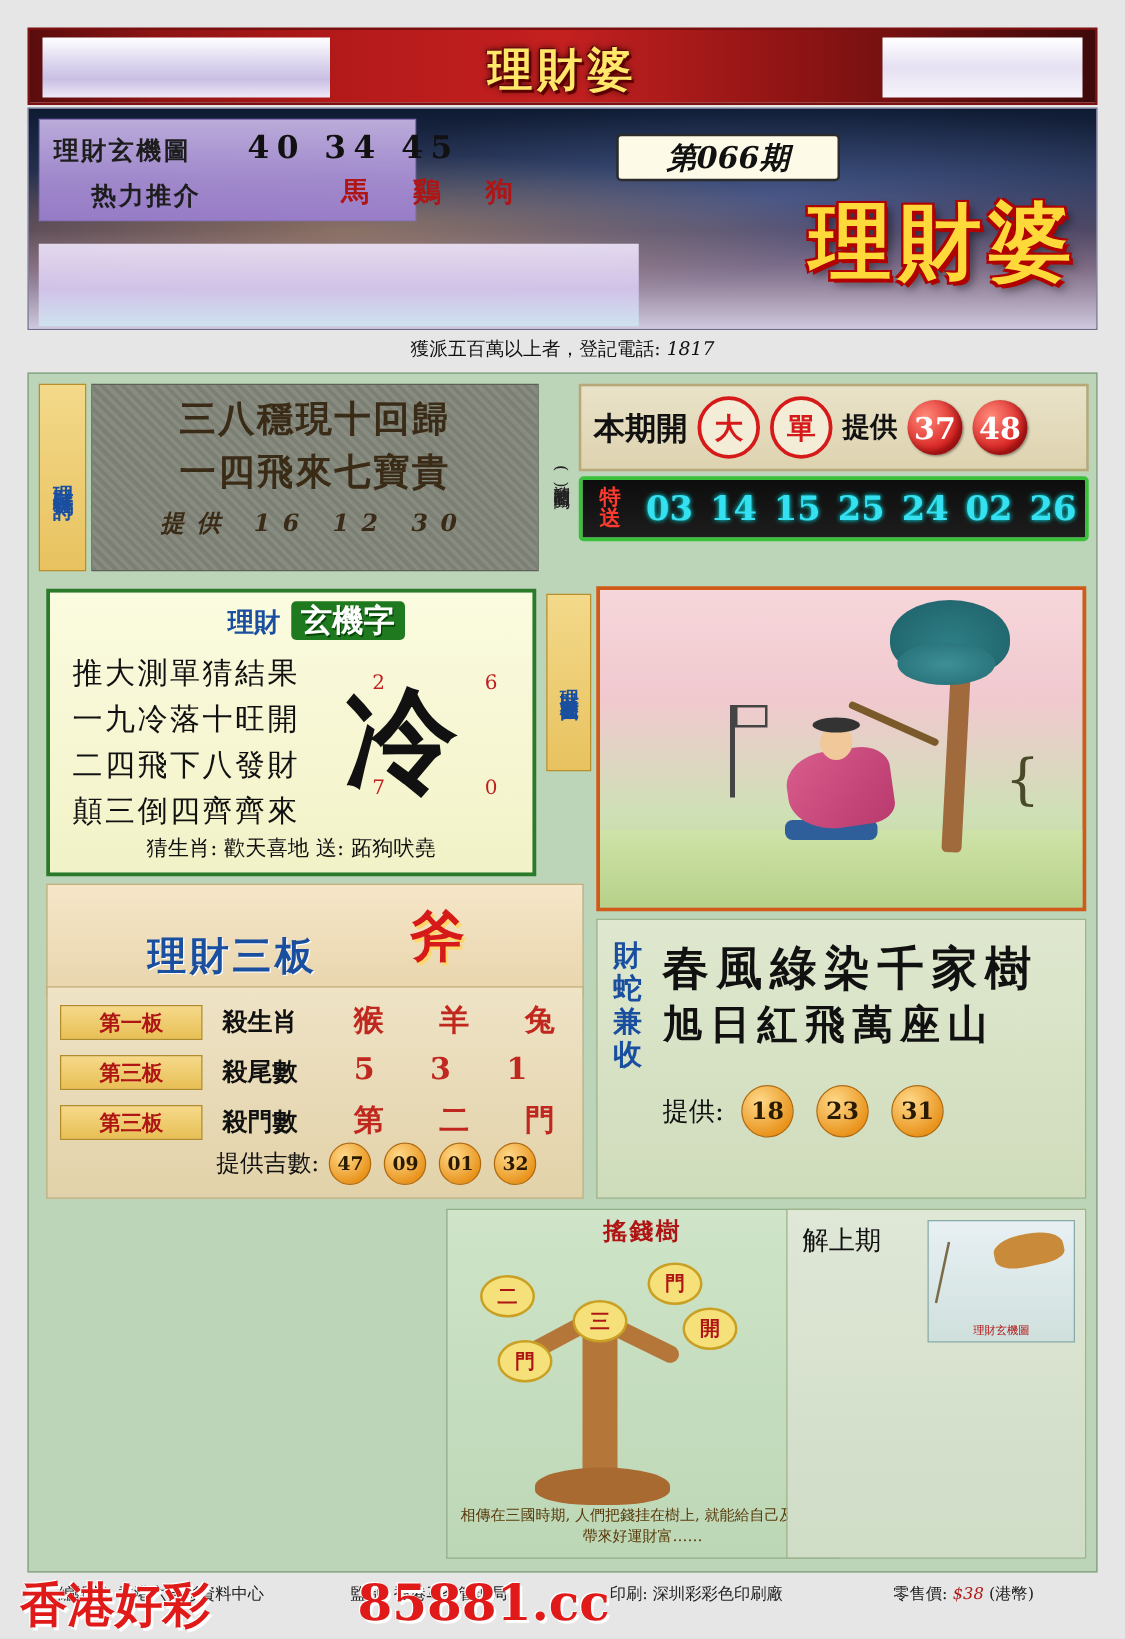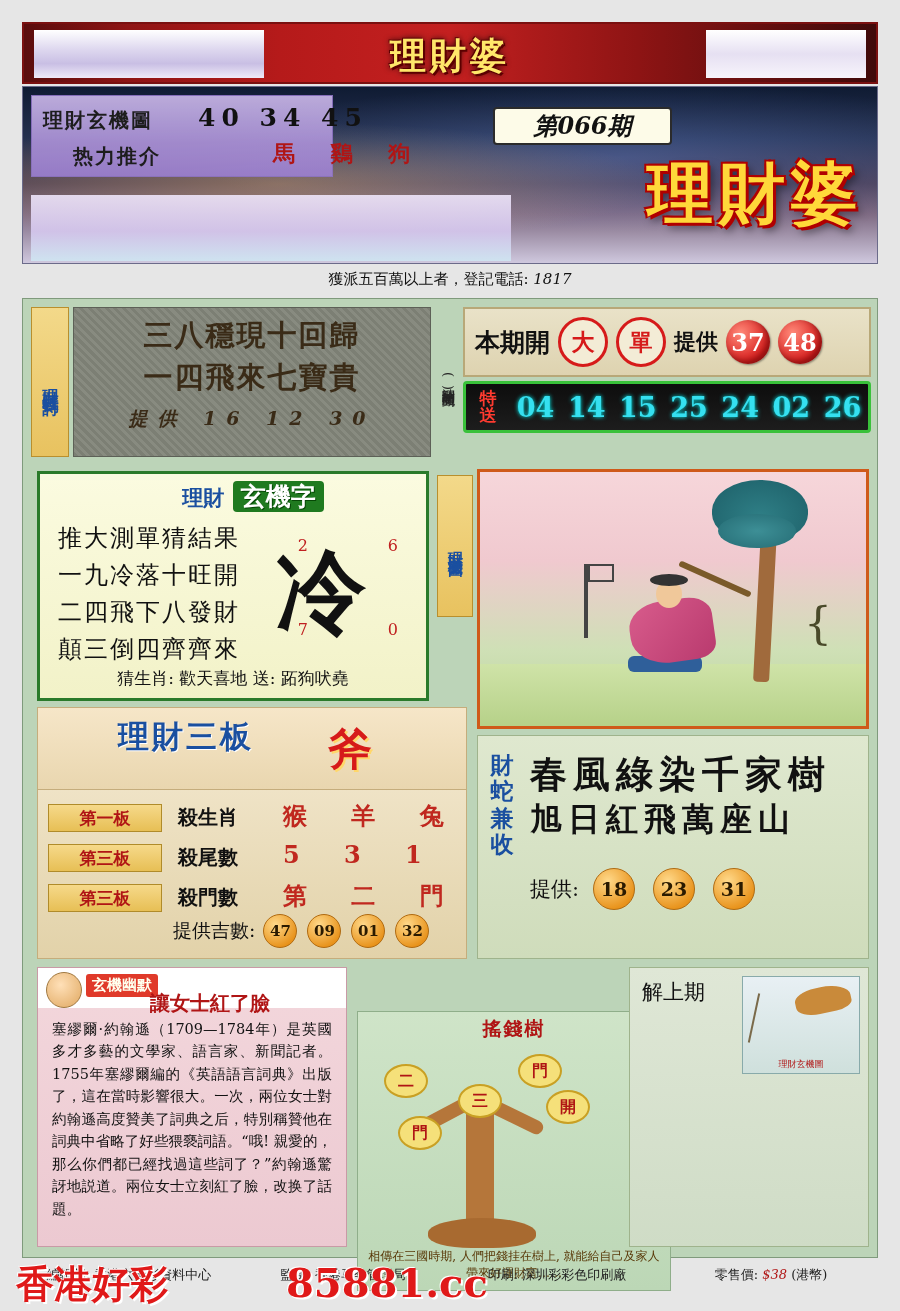--- a/index.html
+++ b/index.html
@@ -135,21 +135,21 @@
   .flute{position:absolute;left:196px;top:104px;width:78px;height:6px;background:#7a5a2a;
     border-radius:3px;transform:rotate(24deg);}
   .flag{position:absolute;left:104px;top:92px;width:4px;height:74px;background:#444;}
   .flag:after{content:"";position:absolute;left:4px;top:0;width:26px;height:18px;
     border:2px solid #444;box-sizing:border-box;background:transparent;}
   .squiggle{position:absolute;right:34px;top:126px;font-size:44px;color:#4a4a2a;font-family:"DejaVu Serif",serif;}
 
   
   .sec6{position:absolute;left:14px;top:408px;width:430px;height:90px;
     background:linear-gradient(180deg,#f6e6c8,#e8d5ad);border:1px solid #c5ad7c;box-sizing:border-box;}
-  .sec6 .t1{position:absolute;left:80px;top:8px;font-family:"DejaVu Serif",serif;font-size:31px;
+  .sec6 .t1{position:absolute;left:80px;top:36px;font-family:"DejaVu Serif",serif;font-size:31px;
     font-weight:bold;color:#1a4fa0;letter-spacing:3px;text-shadow:1px 1px 0 #fff;}
   .sec6 .t2{position:absolute;left:290px;top:12px;font-family:"DejaVu Serif",serif;font-size:44px;
     font-weight:bold;color:#d61a1a;text-shadow:2px 2px 0 #ffd76a;}
   .sec7{position:absolute;left:14px;top:490px;width:430px;height:170px;
     background:linear-gradient(180deg,#efe3c6,#e2d2a9);border:1px solid #c5ad7c;box-sizing:border-box;}
   .rowb{position:absolute;left:10px;width:112px;height:26px;background:linear-gradient(180deg,#f6d98a,#e7bf55);
     border:1px solid #b08b2a;display:flex;align-items:center;justify-content:center;}
   .rowb span{font-family:"DejaVu Serif",serif;font-size:17px;font-weight:bold;color:#b01515;}
   .rlab{position:absolute;left:140px;font-family:"DejaVu Serif",serif;font-size:20px;font-weight:bold;color:#111;}
   .rval{position:absolute;left:245px;font-family:"DejaVu Serif",serif;font-size:24px;font-weight:bold;color:#c0281f;letter-spacing:18px;}
@@ -181,21 +181,21 @@
   .sec9 .sub{position:absolute;left:112px;top:22px;font-family:"DejaVu Serif",serif;font-size:20px;
     font-weight:bold;color:#b01515;}
   .sec9 .face{position:absolute;left:8px;top:4px;width:34px;height:34px;border-radius:50%;
     background:radial-gradient(circle at 40% 35%,#ffe0b8,#e0a860);border:1px solid #a07840;}
   .sec9 p{margin:0;padding:4px 14px 0 14px;font-family:"DejaVu Serif",serif;font-size:14.5px;
     color:#111;line-height:1.55;text-align:justify;}
   .sec9 .body-wrap{position:absolute;left:0;top:46px;right:0;}
 
   
   .sec10{position:absolute;left:334px;top:668px;width:314px;height:280px;
-    background:linear-gradient(180deg,#cfe4c8,#bcd7b6);border:1px solid #8fae8a;box-sizing:border-box;overflow:hidden;margin-top:44px;}
+    background:linear-gradient(180deg,#cfe4c8,#bcd7b6);border:1px solid #8fae8a;box-sizing:border-box;overflow:hidden;}
   .sec10 .title{text-align:center;margin-top:4px;font-family:"DejaVu Serif",serif;font-size:19px;
     font-weight:bold;color:#b01515;letter-spacing:2px;}
   .mt-trunk{position:absolute;left:108px;top:92px;width:28px;height:128px;background:#b5763a;border-radius:6px;}
   .mt-b1{position:absolute;left:52px;top:96px;width:70px;height:14px;background:#b5763a;
     transform:rotate(-28deg);border-radius:7px;}
   .mt-b2{position:absolute;left:118px;top:96px;width:70px;height:14px;background:#b5763a;
     transform:rotate(26deg);border-radius:7px;}
   .mt-root{position:absolute;left:70px;top:206px;width:108px;height:30px;background:#a86a30;
     border-radius:50% 50% 40% 40%;}
   .coin{position:absolute;width:40px;height:30px;border-radius:50%;background:#f5e07a;border:2px solid #c9a024;
@@ -284,21 +284,21 @@
       <div class="ball red">37</div>
       <div class="ball red">48</div>
     </div>
 
     <div class="sec3">
       <div class="tag">
         <em>特</em>
         <em>送</em>
       </div>
       <div class="nums">
-        <span>04</span>
+        <span>03</span>
         <span>14</span>
         <span>15</span>
         <span>25</span>
         <span>24</span>
         <span>02</span>
         <span>26</span>
       </div>
     </div>
 
     <div class="sec4">
@@ -375,29 +375,20 @@
       <div class="c1">春風綠染千家樹</div>
       <div class="c2">旭日紅飛萬座山</div>
       <div class="prov">
         <div class="lb">提供:</div>
         <div class="oball big">18</div>
         <div class="oball big">23</div>
         <div class="oball big">31</div>
       </div>
     </div>
 
-    <div class="sec9">
-      <div class="tophead"></div>
-      <div class="face"></div>
-      <div class="badge">玄機幽默</div>
-      <div class="sub">讓女士紅了臉</div>
-      <div class="body-wrap">
-        <p>塞繆爾·約翰遜（1709—1784年）是英國多才多藝的文學家、語言家、新聞記者。 1755年塞繆爾編的《英語語言詞典》出版了，這在當時影響很大。一次，兩位女士對約翰遜高度贊美了詞典之后，特別稱贊他在詞典中省略了好些猥褻詞語。“哦! 親愛的，那么你們都已經找過這些詞了？”約翰遜驚訝地説道。兩位女士立刻紅了臉，改换了話題。</p>
-      </div>
-    </div>
 
     <div class="sec10">
       <div class="title">搖錢樹</div>
       <div class="mt-b1"></div>
       <div class="mt-b2"></div>
       <div class="mt-trunk"></div>
       <div class="mt-root"></div>
       <div class="coin" style="left:26px;top:52px">二</div>
       <div class="coin" style="left:160px;top:42px">門</div>
       <div class="coin" style="left:100px;top:72px">三</div>

